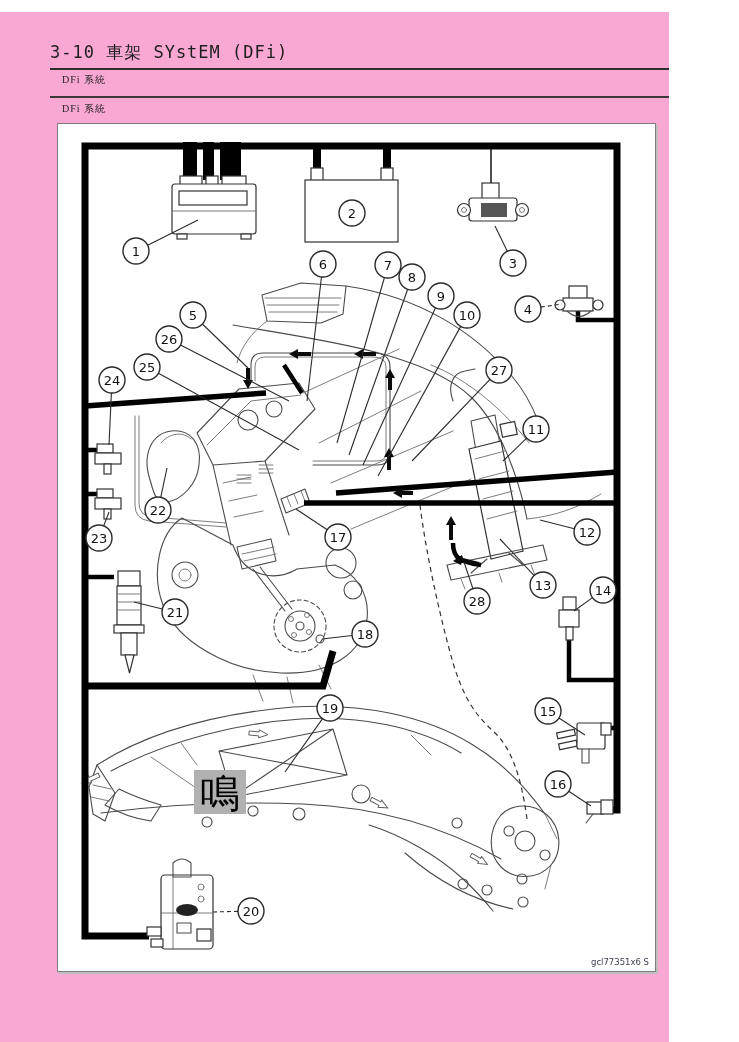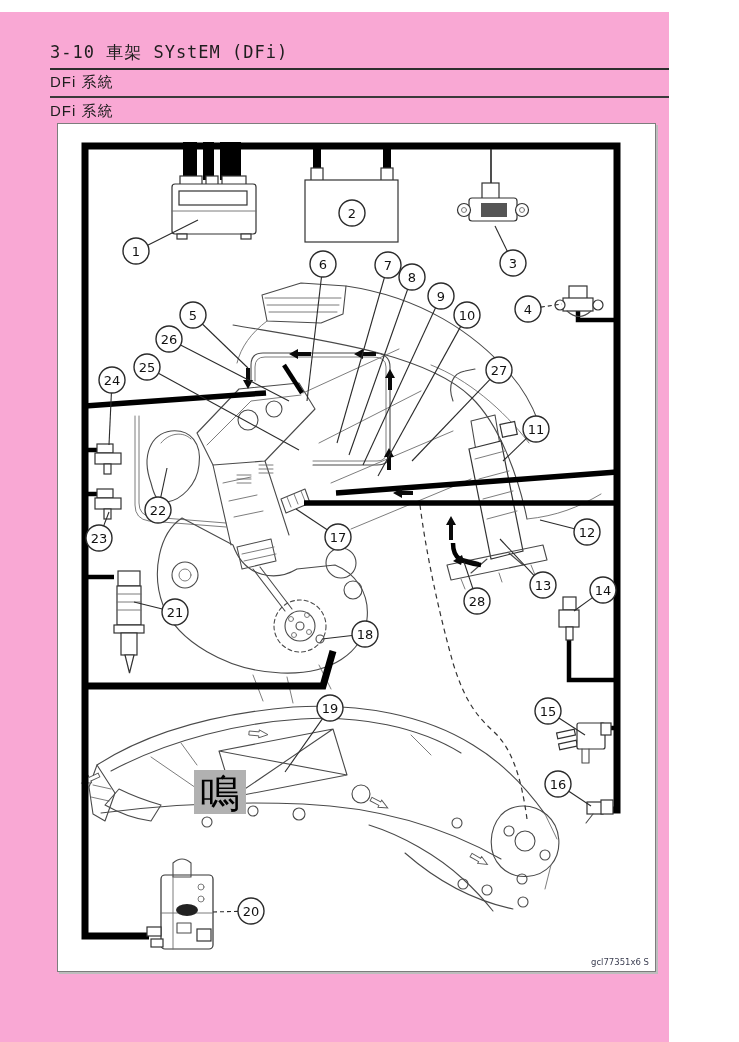--- a/index.html
+++ b/index.html
@@ -3,22 +3,22 @@
 <meta charset="utf-8">
 <style>
   html,body{margin:0;padding:0;background:#ffffff;}
   .page{position:relative;width:669px;height:1042px;background:#f9a8d4;overflow:hidden;
         font-family:"Liberation Sans",sans-serif;color:#1c1c1c;margin-top:12px;}
   .hdr-title{position:absolute;left:50px;top:29px;font-family:"DejaVu Sans Mono","DejaVu Sans",monospace,sans-serif;
         font-size:17px;letter-spacing:1px;color:#1e1e1e;white-space:nowrap;}
   .hdr-rule{position:absolute;left:50px;width:639px;height:2px;background:#2e2e2e;}
   .rule1{top:56px;}
   .rule2{top:84px;height:1.5px;background:#3a3a3a;}
-  .hdr-sub{position:absolute;left:50px;font-family:Liberation Sans, sans-serif;
-        font-size:15px;letter-spacing:1px;color:#1e1e1e;white-space:nowrap;}
+  .hdr-sub{position:absolute;left:62px;font-family:Liberation Serif, serif;
+        font-size:10px;letter-spacing:1px;color:#1e1e1e;white-space:nowrap;}
   .sub1{top:61px;}
   .sub2{top:90px;}
   .figure-panel{position:absolute;left:57px;top:111px;width:597px;height:847px;
         border:1px solid #7d7d7d;box-shadow:2px 2px 0 #bdbdbd;background:#fff;}
   .figure-panel svg{display:block;}
   .bottom-band{position:absolute;left:0;top:1030px;width:739px;height:12px;
         background:linear-gradient(#e6e6e6,#c7c7c7);}
   
   .harness{fill:none;stroke:#000;stroke-width:7;stroke-linecap:butt;stroke-linejoin:miter;}
   .hmed{stroke-width:5.5;}

